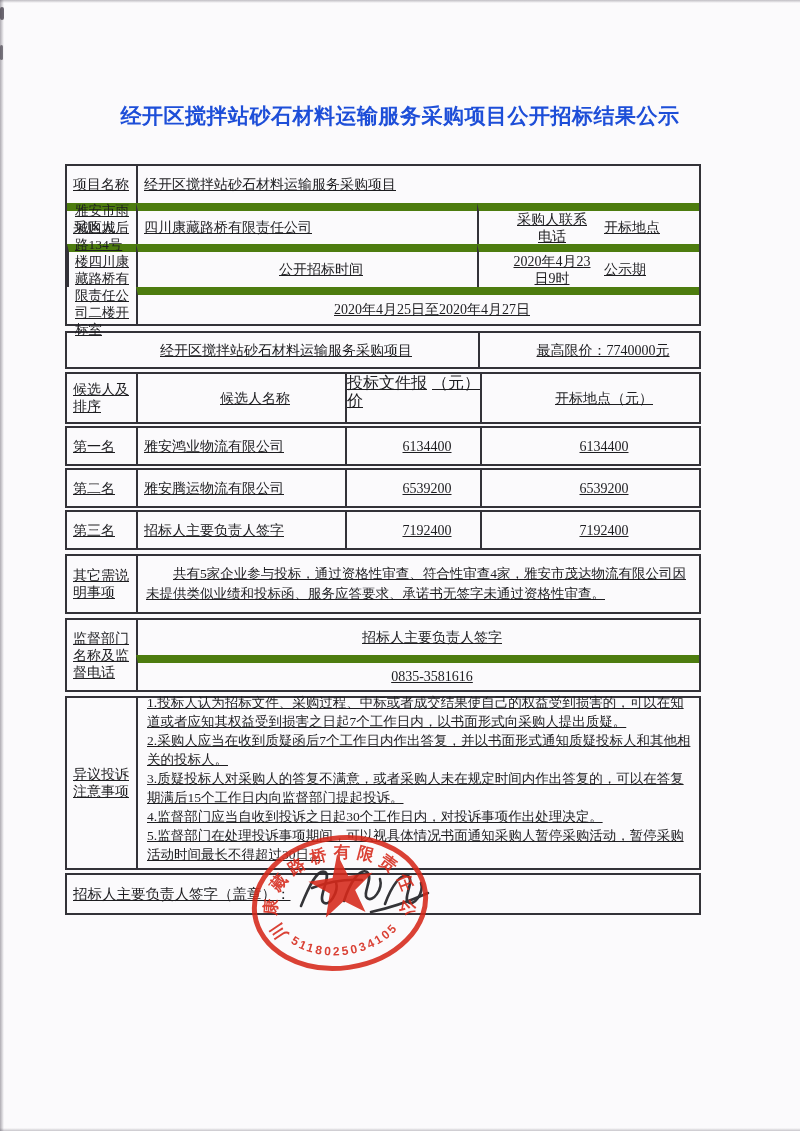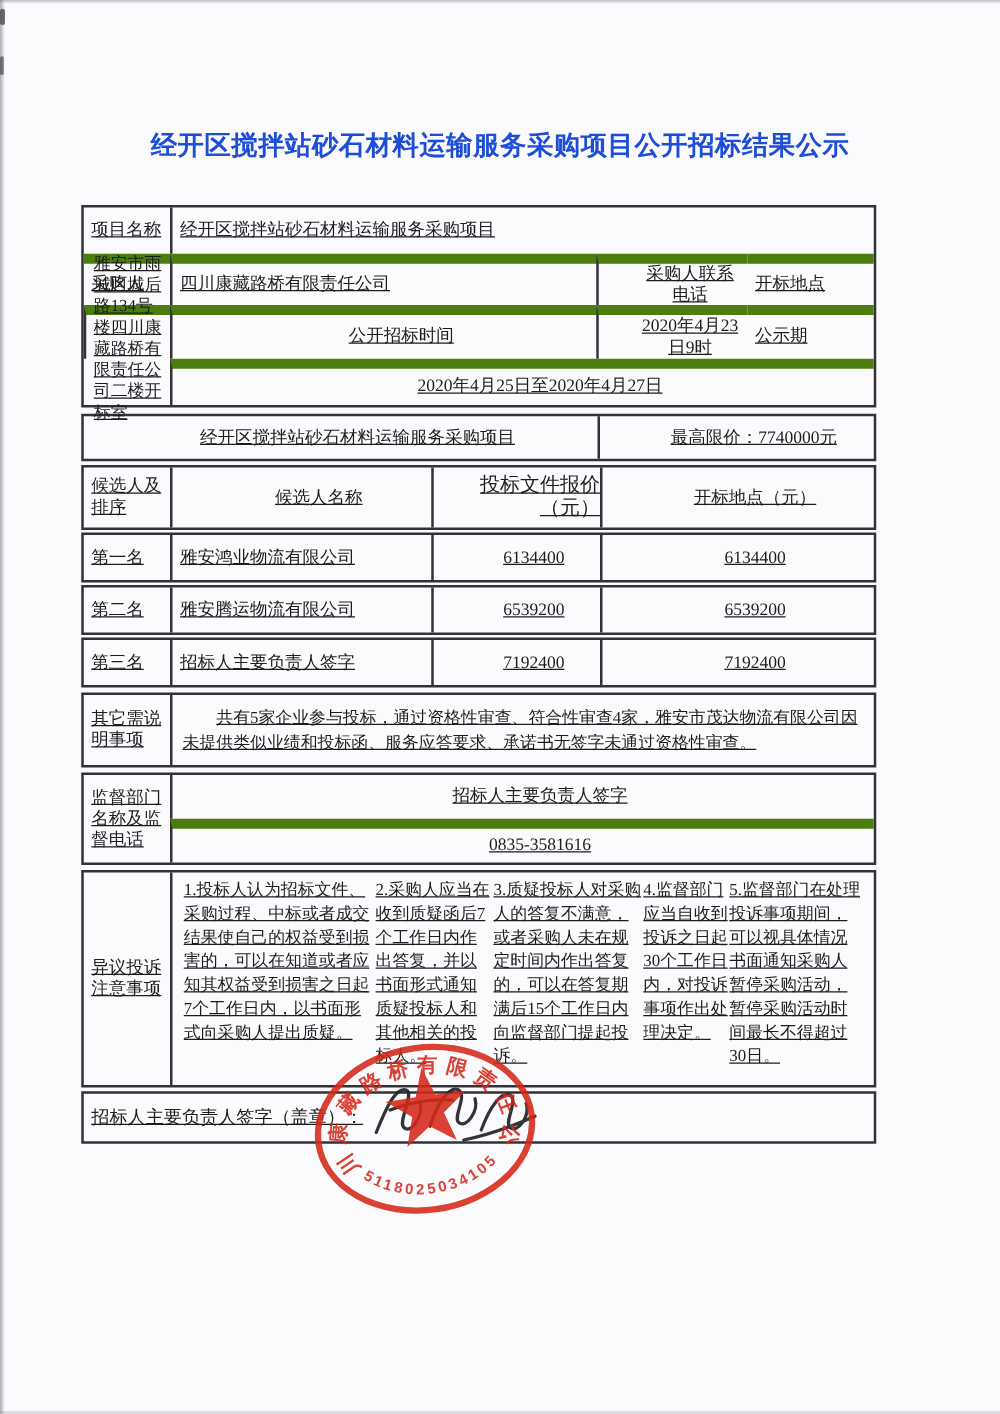--- a/index.html
+++ b/index.html
@@ -31,31 +31,31 @@
   .bt{border-top:8px solid #4d7c0f;}
   .center{justify-content:center;text-align:center;padding-left:33px;}
   .label{padding:2px 4px 2px 6px;}
 
   .secA{grid-template-columns:69px 341px 121px 1fr;grid-template-rows:37px 41px 43px 37px;}
   .span-right{grid-column:2/5;}
   .addr{font-size:13.5px;line-height:17px;}
 
   .secB1{margin-top:5px;grid-template-columns:411px 1fr;grid-template-rows:34px;}
   .secHdr{margin-top:3px;grid-template-columns:69px 209px 135px 1fr;grid-template-rows:48px;}
-  .two-line{display:flex;flex-direction:column;align-items:flex-end;justify-content:center;line-height:18px;}
+  .two-line{display:flex;flex-direction:row;align-items:flex-start;justify-content:center;line-height:18px;}
   .secRow{margin-top:2px;grid-template-columns:69px 209px 135px 1fr;grid-template-rows:36px;}
 
   .secC{margin-top:4px;grid-template-columns:69px 1fr;grid-template-rows:56px;}
   .notes-text{font-size:13.5px;line-height:20px;text-indent:2em;padding:16px 8px;align-items:center;display:flex;}
 
   .secD{margin-top:4px;grid-template-columns:69px 1fr;grid-template-rows:35px 35px;}
   .rowspan2{grid-row:1/3;}
 
   .secE{margin-top:4px;grid-template-columns:69px 1fr;grid-template-rows:170px;}
-  .obj-list{display:flex;flex-direction:row;justify-content:center;padding:4px 8px 4px 9px;}
+  .obj-list{display:flex;flex-direction:column;justify-content:flex-end;padding:4px 8px 4px 9px;}
   .obj-item{font-size:13.5px;line-height:19px;}
 
   .secF{margin-top:3px;grid-template-columns:1fr;grid-template-rows:38px;}
   .sign-label{font-size:14.5px;}
 
   .overlay{position:absolute;left:0;top:0;width:800px;height:1131px;pointer-events:none;}
   .seal-text{font-family:"Liberation Sans","DejaVu Sans",sans-serif;font-weight:700;}
 </style>
 </head>
 <body>

